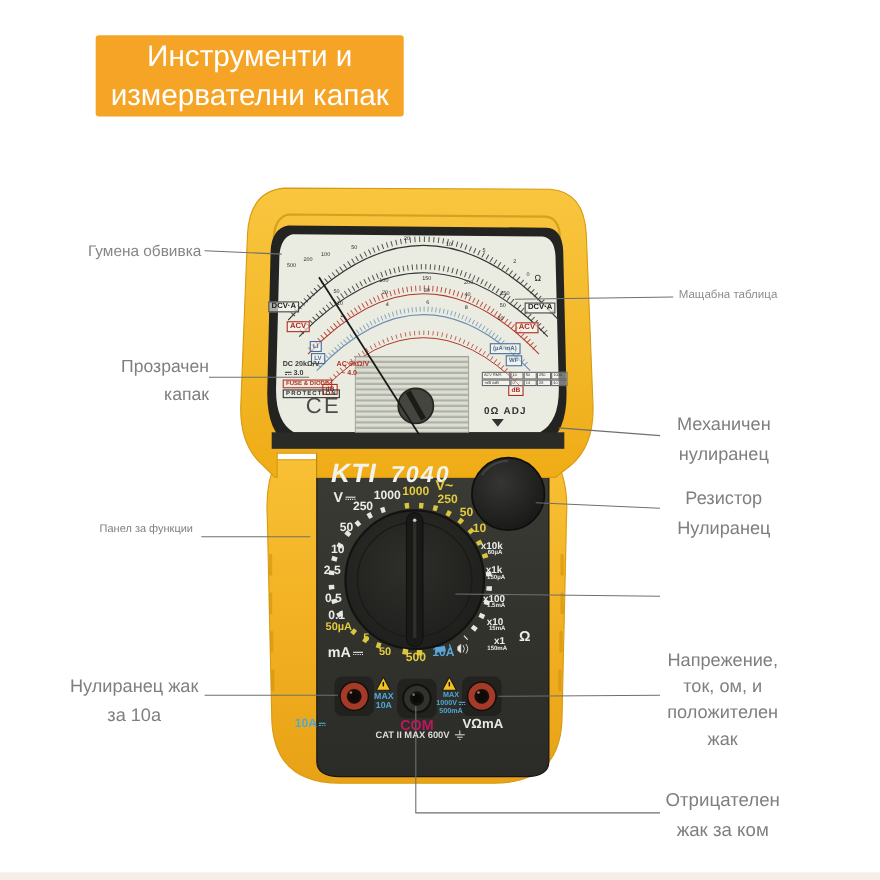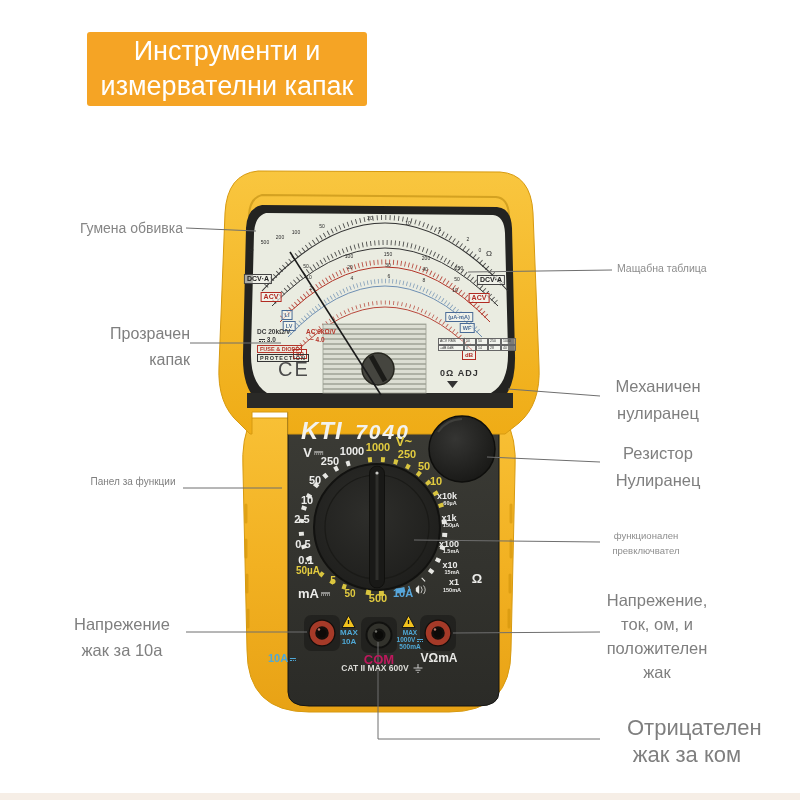--- a/index.html
+++ b/index.html
@@ -182,27 +182,26 @@
 </svg>
 
 <div class="abs" style="left:87px;top:32px;width:280px;height:74px;background:#F5A425;border-radius:3px;display:flex;flex-direction:column;justify-content:center;align-items:center;color:#fff;font-size:27px;line-height:35px;">
   <div>Инструменти и</div>
   <div>измервателни капак</div>
 </div>
 
 <div class="abs callout" style="left:40px;top:220px;width:143px;font-size:14px;text-align:right;color:#868686;">Гумена обвивка</div>
 <div class="abs callout" style="left:78px;top:321px;width:112px;font-size:16px;line-height:26px;text-align:right;">Прозрачен капак</div>
 <div class="abs callout" style="left:85px;top:469px;width:96px;font-size:10px;line-height:25px;text-align:center;">Панел за функции</div>
-<div class="abs callout" style="left:60px;top:611px;width:124px;font-size:16.5px;line-height:26px;text-align:center;">Напрежение жак за 10а</div>
+<div class="abs callout" style="left:60px;top:611px;width:124px;font-size:16.5px;line-height:26px;text-align:center;">Нулиранец жак за 10а</div>
 <div class="abs callout" style="left:617px;top:262px;font-size:10.5px;color:#8d8d8d;">Мащабна таблица</div>
 <div class="abs callout" style="left:599px;top:373px;width:118px;font-size:16.5px;line-height:27px;text-align:center;">Механичен нулиранец</div>
 <div class="abs callout" style="left:601px;top:440px;width:114px;font-size:16.5px;line-height:27px;text-align:center;">Резистор Нулиранец</div>
-<div class="abs callout" style="left:601px;top:528px;width:90px;font-size:9.5px;line-height:15px;text-align:center;color:#8d8d8d;">функционален превключвател</div>
 <div class="abs callout" style="left:597px;top:588px;width:120px;font-size:16.5px;line-height:24px;text-align:center;">Напрежение, ток, ом, и положителен жак</div>
-<div class="abs callout" style="left:627px;top:714px;width:120px;font-size:22px;line-height:27px;text-align:center;">Отрицателен жак за ком</div>
+<div class="abs callout" style="left:597px;top:714px;width:120px;font-size:17px;line-height:27px;text-align:center;">Отрицателен жак за ком</div>
 
 <span class="mbox" style="left:258px;top:279px;">DCV·A</span>
 <span class="mbox" style="left:491px;top:280px;">DCV·A</span>
 <span class="mbox red" style="left:271px;top:297px;">ACV</span>
 <span class="mbox red" style="left:479px;top:298px;">ACV</span>
 <span class="mbox blue" style="left:287px;top:315px;">LI</span>
 <span class="mbox blue" style="left:289px;top:326px;">LV</span>
 <span class="mbox blue" style="left:459px;top:317px;">(µA·mA)</span>
 <span class="mbox blue" style="left:467px;top:328px;">WF</span>
 <span class="mbox red" style="left:300px;top:354px;font-size:6px;">dB</span>

